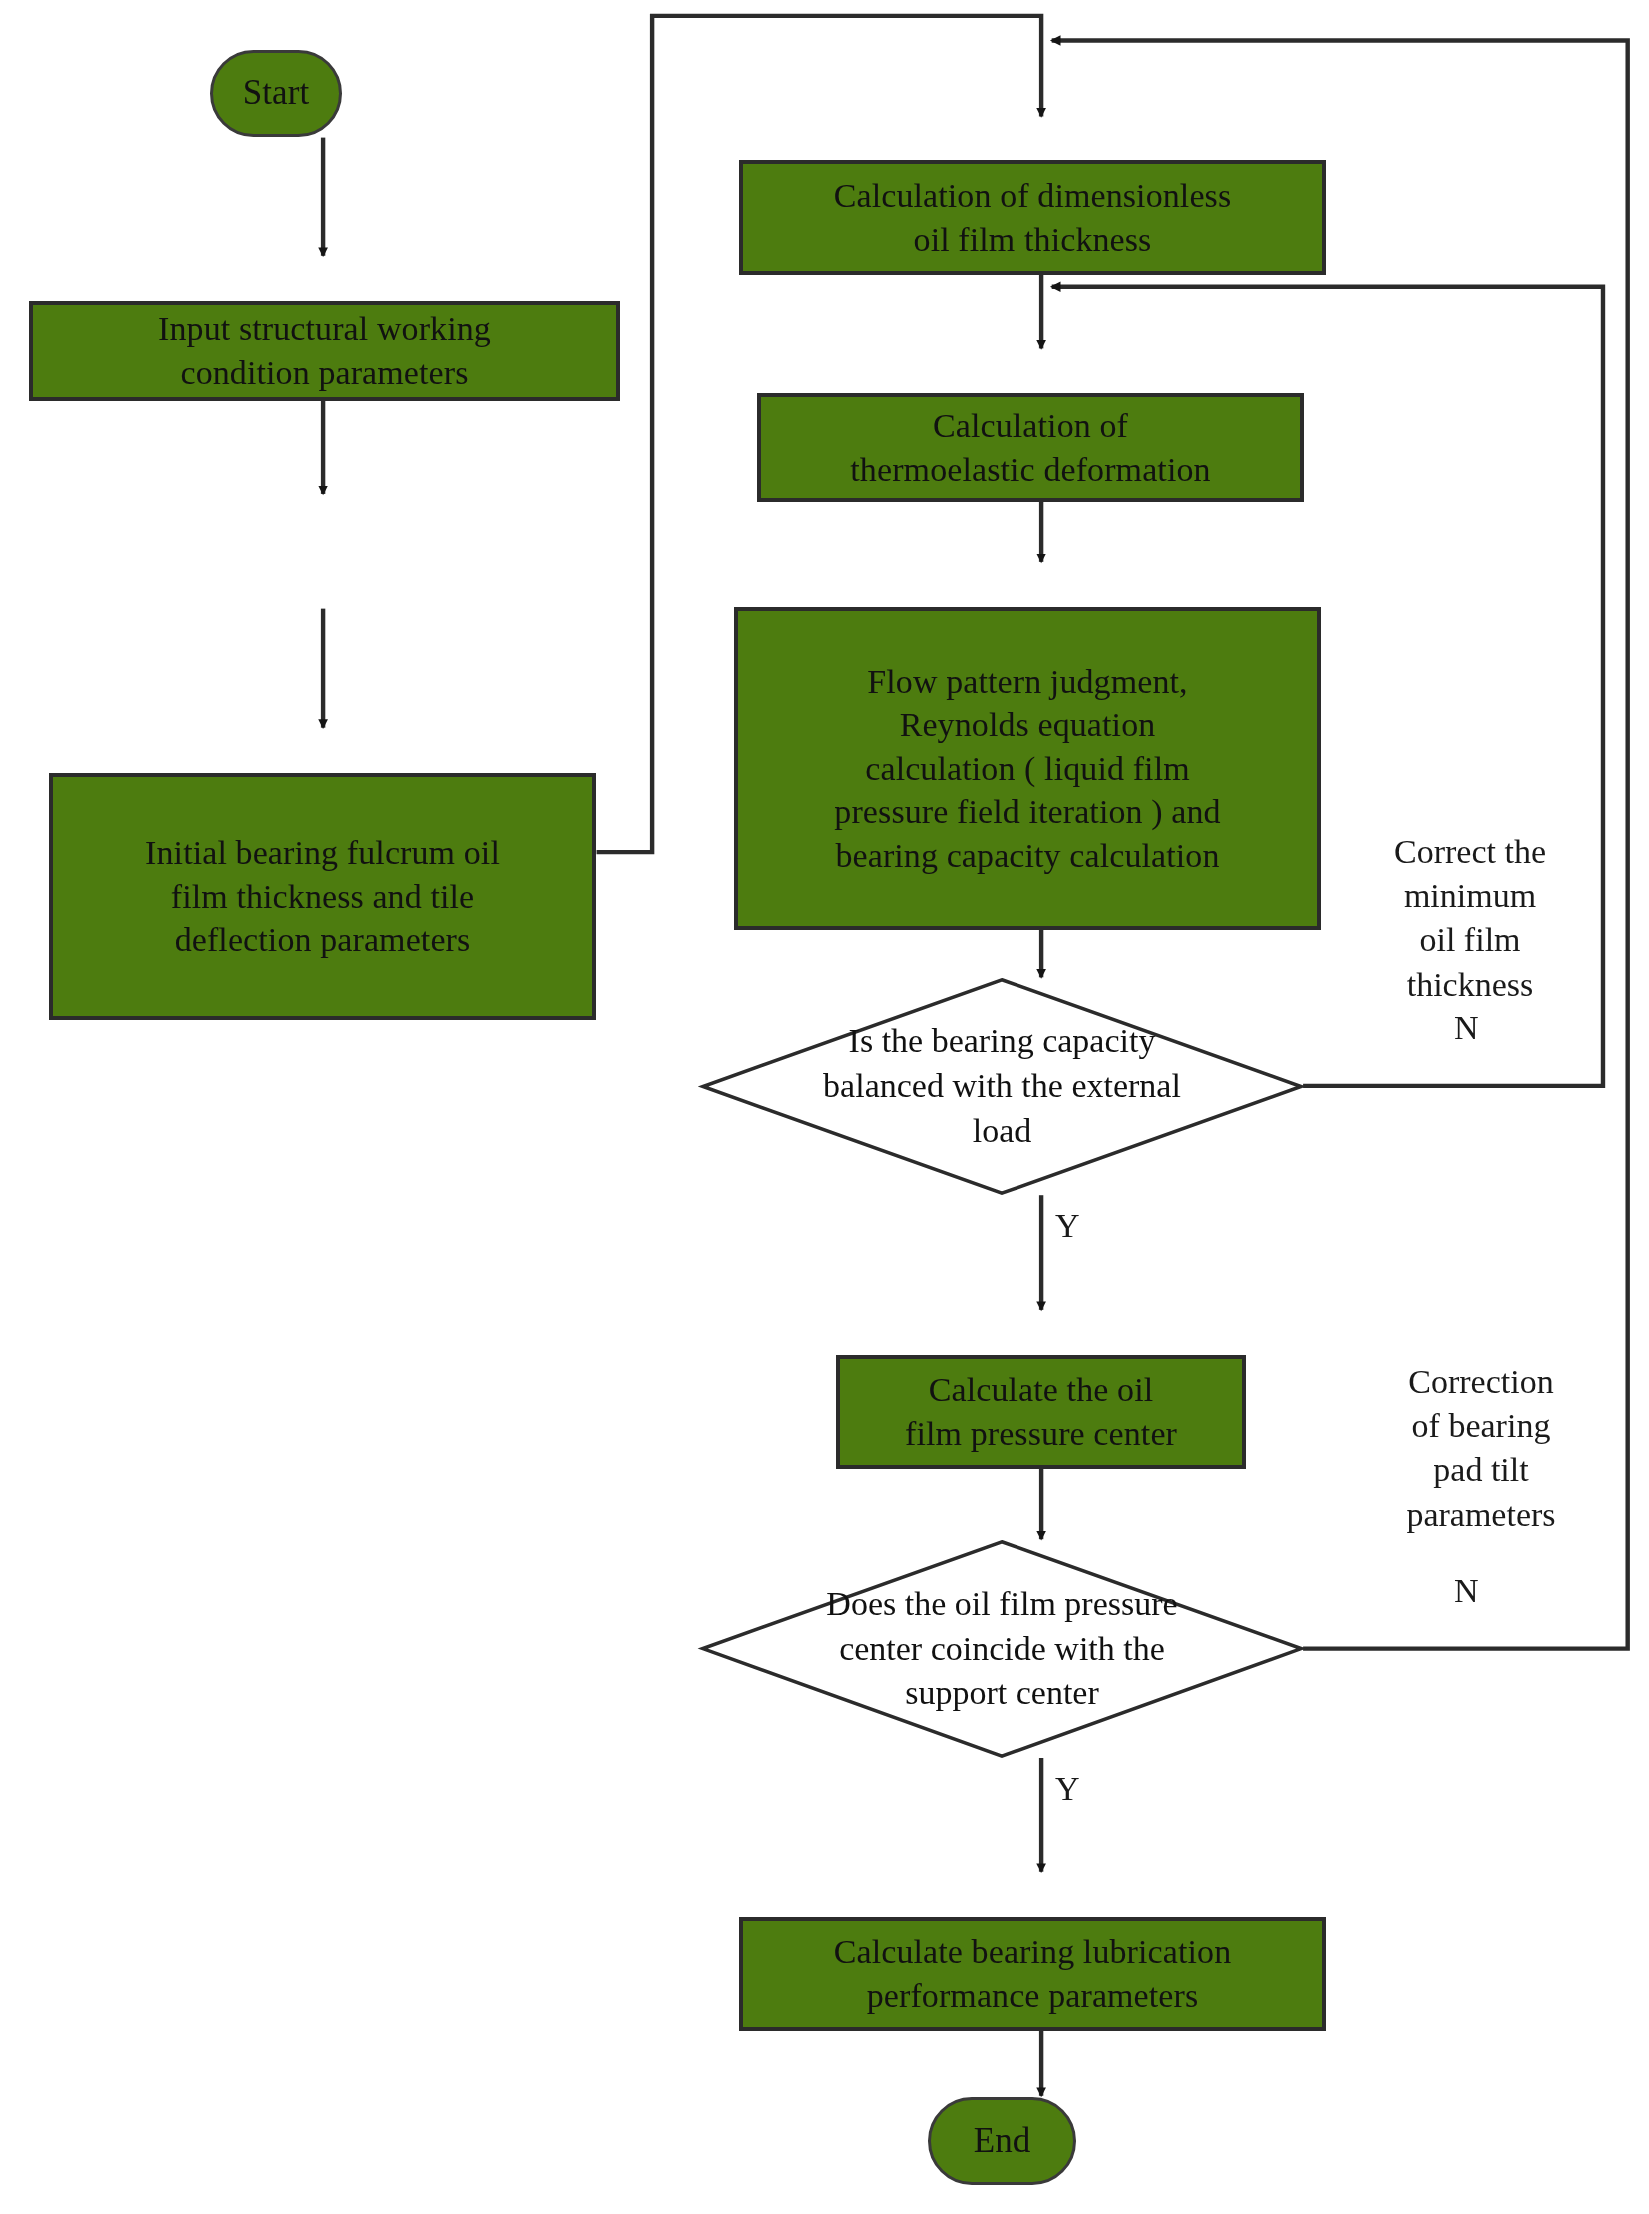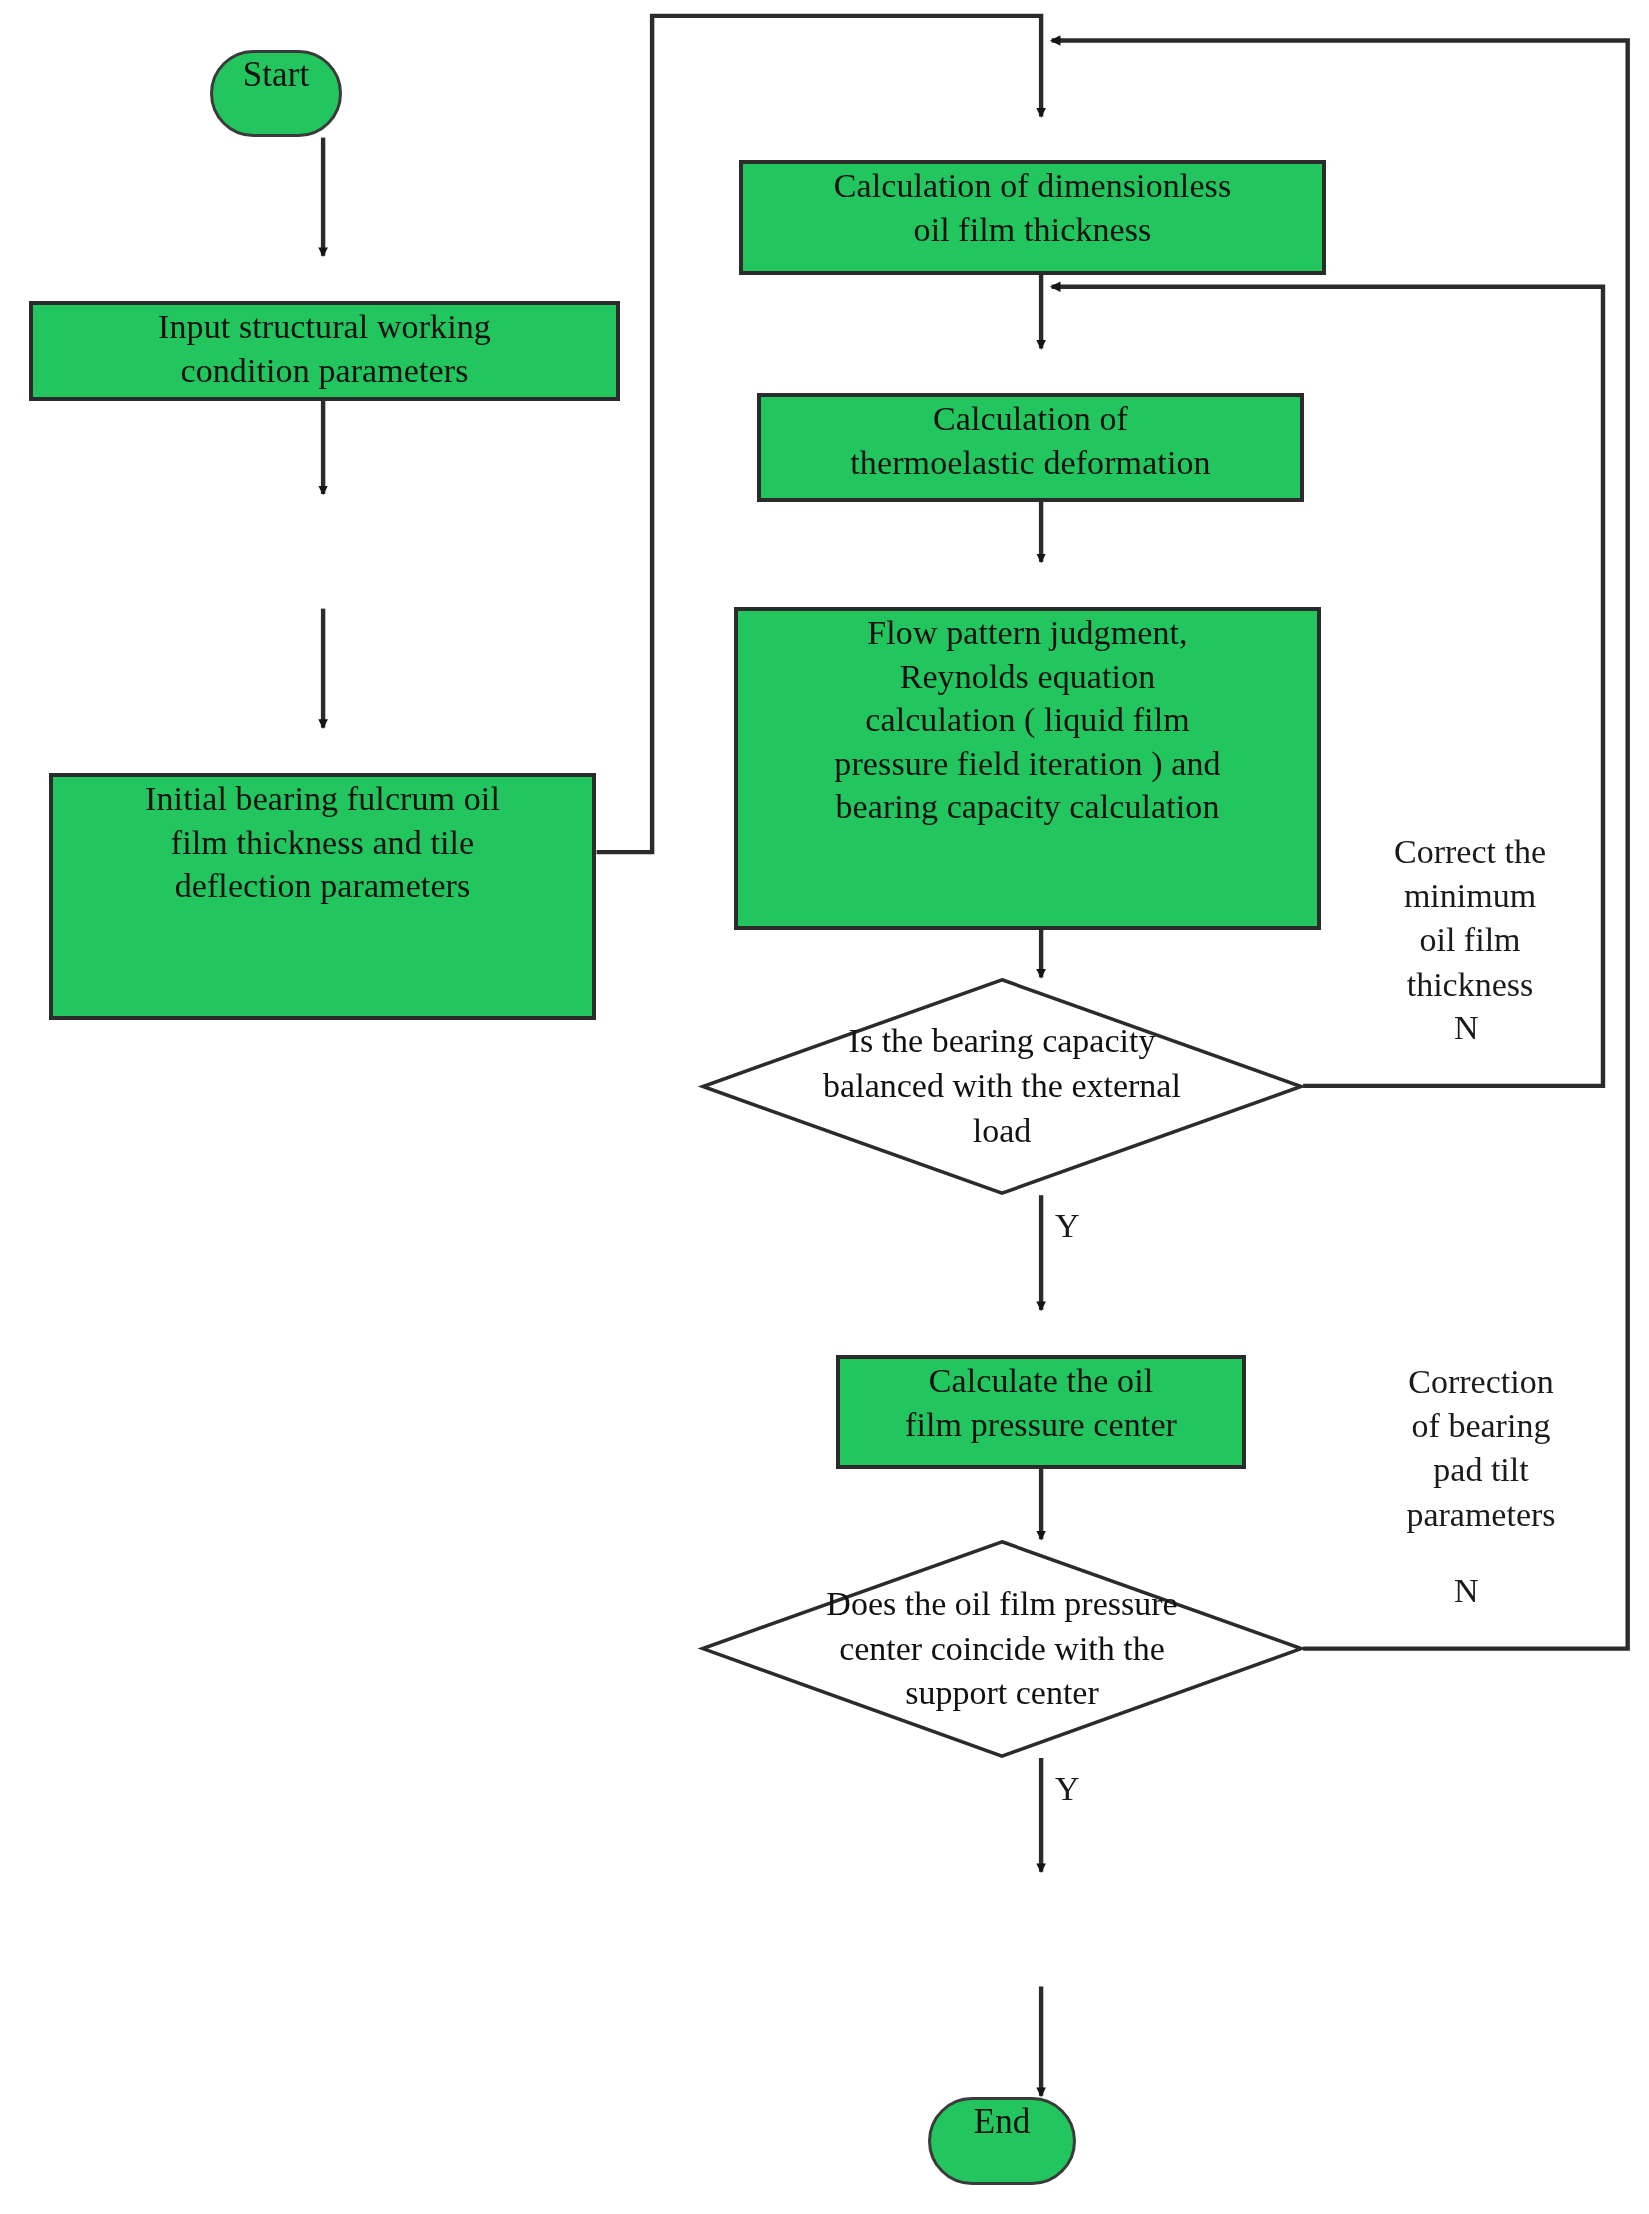--- a/index.html
+++ b/index.html
@@ -1,19 +1,19 @@
 <!DOCTYPE html>
 <html style="font-size:14px"><head>
 <meta charset="utf-8">
 <style>
   html,body{margin:0;padding:0;background:#ffffff;}
   body{width:1650px;height:2214px;font-family:"Liberation Serif",serif;color:#111;}
   #stage{position:relative;width:1650px;height:2214px;overflow:hidden;background:#fff;}
   #wires{position:absolute;left:0;top:0;width:1650px;height:2214px;}
-  .node{position:absolute;box-sizing:border-box;display:flex;justify-content:center;text-align:center;background:#22c55e;}
+  .node{position:absolute;box-sizing:border-box;display:flex;align-items:center;justify-content:center;text-align:center;background:#4d7c0f;}
   .proc{border:4.4px solid #2b2b2b;margin-top:44px;}
   .term{border:3.5px solid #3a3a3a;border-radius:56px;}
   .node .txt{line-height:1.28;padding:0 8.8px;letter-spacing:0.1px;}
   .free{position:absolute;text-align:center;line-height:1.30;color:#1a1a1a;}
   .edgelbl{position:absolute;color:#1a1a1a;}
   .dia{position:absolute;}
   .dia svg{display:block;overflow:visible;}
   .dia .dtxt{position:absolute;left:0;top:0;width:100%;height:100%;display:flex;align-items:center;justify-content:center;text-align:center;line-height:1.32;}
 </style>
 </head>
@@ -86,20 +86,23 @@
   </div>
 
   <div class="node proc" style="left:734px;top:563px;width:587px;height:323px;font-size:34px;">
     <span class="txt">Flow pattern judgment,<br>Reynolds equation<br>calculation ( liquid film<br>pressure field iteration ) and<br>bearing capacity calculation</span>
   </div>
 
   <div class="node proc" style="left:836px;top:1311px;width:410px;height:114px;font-size:34px;">
     <span class="txt">Calculate the oil<br>film pressure center</span>
   </div>
 
+  <div class="node proc" style="left:739px;top:1873px;width:587px;height:114px;font-size:34px;">
+    <span class="txt">Calculate bearing lubrication<br>performance parameters</span>
+  </div>
 
   <div class="dia" style="left:701px;top:978px;width:602px;height:217px;text-decoration:underline;">
     <svg width="602" height="217" viewBox="0 0 682 246">
       <polygon points="341,2 680,123 341,244 2,123" fill="#ffffff" stroke="#2b2b2b" stroke-width="4"></polygon>
     </svg>
     <div class="dtxt" style="font-size:34px;">
       <span>Is the bearing capacity<br>balanced with the external<br>load</span>
     </div>
   </div>
 

